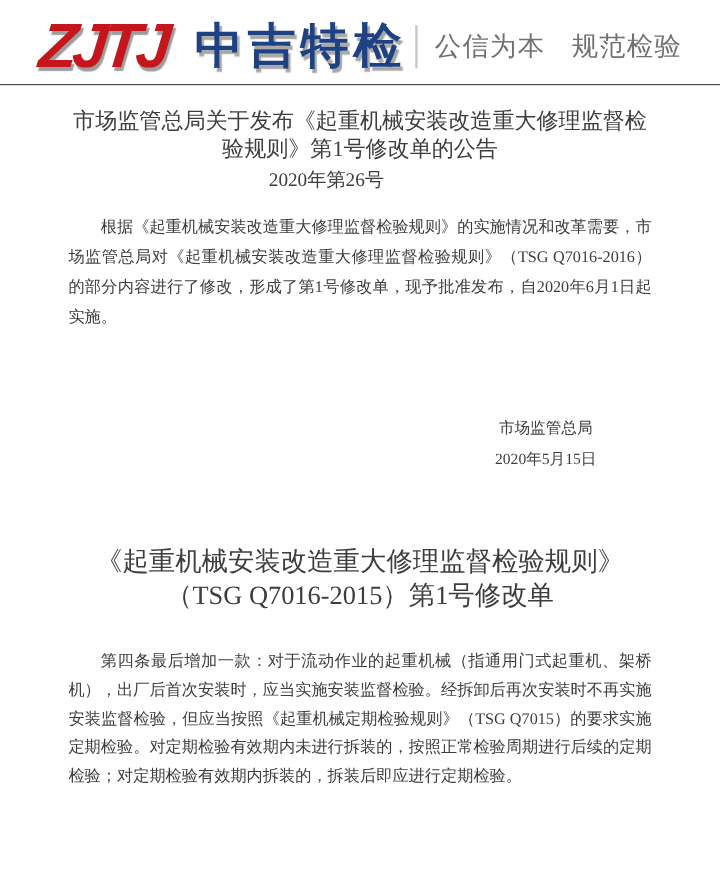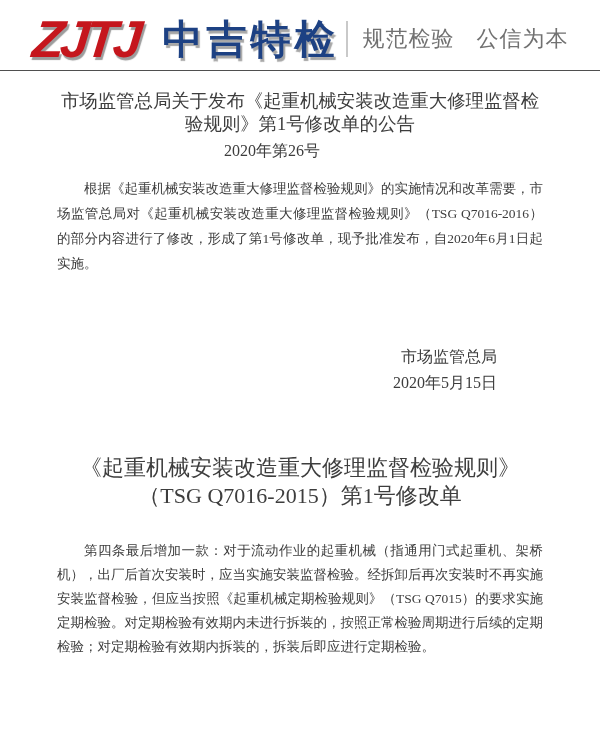--- a/index.html
+++ b/index.html
@@ -77,22 +77,22 @@
     font-size: 13.5px;
     line-height: 25px;
     text-indent: 2em;
     text-align: justify;
   }
   .para-1 { margin-top: 18px; }
   .para-2 { margin-top: 8px; }
   .signature {
     margin: 68px 46px 0 auto;
     width: fit-content;
-    text-align: right;
-    font-size: 16px;
+    text-align: center;
+    font-size: 13px;
     line-height: 26px;
   }
   .amend-title {
     margin: 58px 0 0 0;
     font-size: 22px;
     line-height: 28px;
     font-weight: normal;
     text-align: center;
     color: #3d3d3d;
   }
@@ -107,22 +107,22 @@
 </head>
 <body>
 
 <div class="header">
   <div class="brand">
     <span class="logo-latin">ZJTJ</span>
     <span class="logo-cn">中吉特检</span>
   </div>
   <div class="v-divider"></div>
   <div class="tagline">
+    <span>公信为本</span>
     <span>规范检验</span>
-    <span>公信为本</span>
   </div>
 </div>
 
 <div class="content">
 
   <h1 class="ann-title">市场监管总局关于发布《起重机械安装改造重大修理监督检验规则》第1号修改单的公告</h1>
 
   <div class="doc-number">2020年第26号</div>
 
   <p class="para para-1">根据《起重机械安装改造重大修理监督检验规则》的实施情况和改革需要，市场监管总局对《起重机械安装改造重大修理监督检验规则》（TSG Q7016-2016）的部分内容进行了修改，形成了第1号修改单，现予批准发布，自2020年6月1日起实施。</p>

